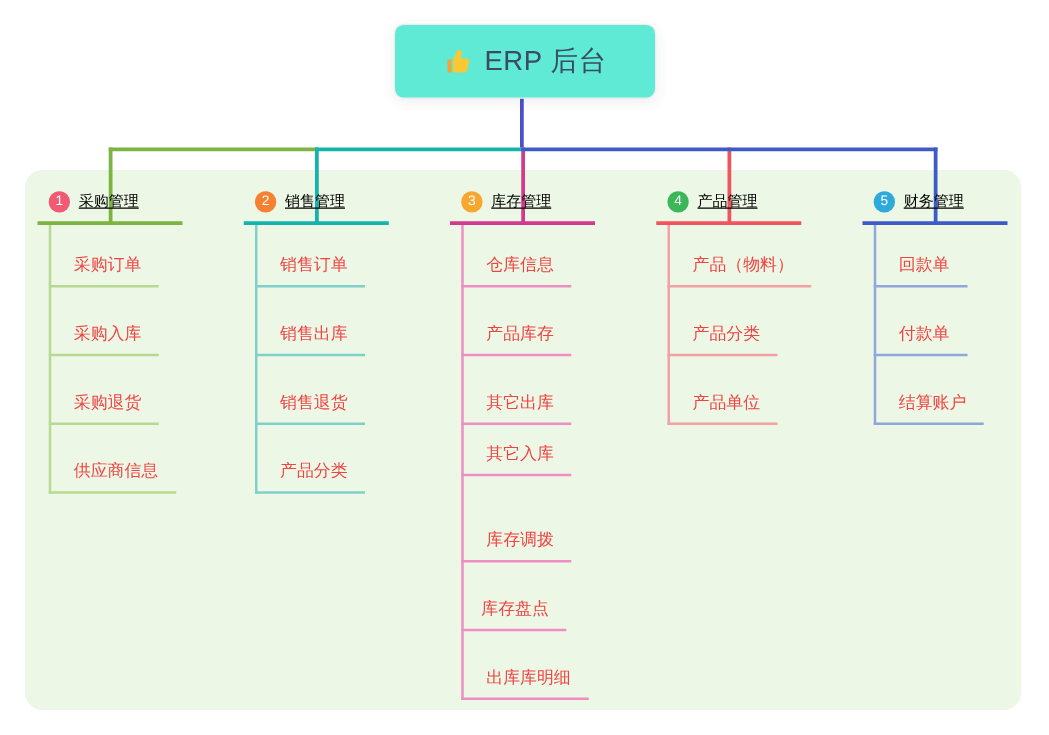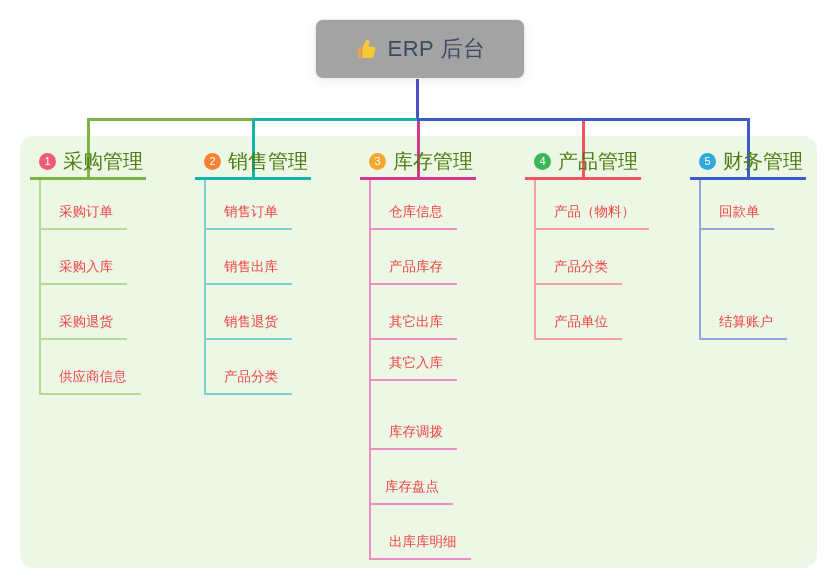--- a/index.html
+++ b/index.html
@@ -1,28 +1,28 @@
 <!DOCTYPE html>
 <html><head>
 <meta charset="utf-8">
 <style>
   html,body{margin:0;padding:0;background:#ffffff;}
   body{font-family:"Liberation Sans","DejaVu Sans",sans-serif;}
   #canvas{position:relative;width:839px;height:588px;background:#ffffff;overflow:hidden;}
   #panel{position:absolute;left:20px;top:136px;width:797px;height:432px;background:#ecf7e5;border-radius:14px;}
-  #root-node{position:absolute;left:315px;top:19px;width:208px;height:58px;background:#a3a3a3;
+  #root-node{position:absolute;left:315px;top:19px;width:208px;height:58px;background:#5eead4;
     border:1px solid #ededed;border-radius:8px;box-shadow:0 3px 10px rgba(60,70,90,0.08);
     display:flex;align-items:center;justify-content:center;gap:9px;z-index:3;}
   #root-node .root-label{font-size:22px;color:#3d4a63;letter-spacing:0.5px;}
   .line{position:absolute;z-index:1;}
   .branch-header{position:absolute;height:31px;display:flex;align-items:center;gap:7px;
     border-bottom:3px solid #000;z-index:2;padding-left:9px;box-sizing:content-box;}
   .badge{width:17px;height:17px;border-radius:50%;color:#fff;font-size:11px;line-height:17px;
     text-align:center;flex:0 0 17px;}
-  .branch-label{font-size:20px;color:#4d7c0f;white-space:nowrap;}
+  .branch-label{font-size:12px;color:#000000;white-space:nowrap;text-decoration:underline;}
   .child-node{position:absolute;height:32px;display:flex;align-items:center;
     border-bottom:2px solid #ccc;padding:0 14px 0 20px;font-size:13.5px;color:#ef4444;
     white-space:nowrap;z-index:2;}
   .rail{position:absolute;width:2px;z-index:1;}
 </style>
 </head>
 <body>
 
 <div id="canvas">
   <div id="panel"></div>
@@ -84,14 +84,15 @@
     <div class="child-node" style="left: 369px; top: 347px; border-bottom-color: rgb(238, 142, 195); font-family: Liberation Serif, serif;">其它入库</div>
     <div class="child-node" style="left: 369px; top: 416px; border-bottom-color: rgb(238, 142, 195);">库存调拨</div>
     <div class="child-node" style="left: 369px; top: 471px; border-bottom-color: rgb(238, 142, 195); padding-left: 16px;">库存盘点</div>
     <div class="child-node" style="left: 369px; top: 526px; border-bottom-color: rgb(238, 142, 195);">出库库明细</div>
     <div class="rail" style="left: 534px; top: 180px; height: 160px; background: rgb(244, 160, 166);"></div>
     <div class="child-node" style="left: 534px; top: 196px; border-bottom-color: rgb(244, 160, 166);">产品（物料）</div>
     <div class="child-node" style="left: 534px; top: 251px; border-bottom-color: rgb(244, 160, 166);">产品分类</div>
     <div class="child-node" style="left: 534px; top: 306px; border-bottom-color: rgb(244, 160, 166);">产品单位</div>
     <div class="rail" style="left: 699px; top: 180px; height: 160px; background: rgb(144, 166, 220);"></div>
     <div class="child-node" style="left: 699px; top: 196px; border-bottom-color: rgb(144, 166, 220);">回款单</div>
+    <div class="child-node" style="left: 699px; top: 251px; border-bottom-color: rgb(144, 166, 220);">付款单</div>
     <div class="child-node" style="left: 699px; top: 306px; border-bottom-color: rgb(144, 166, 220);">结算账户</div>
   </div>
 
 </body></html>

